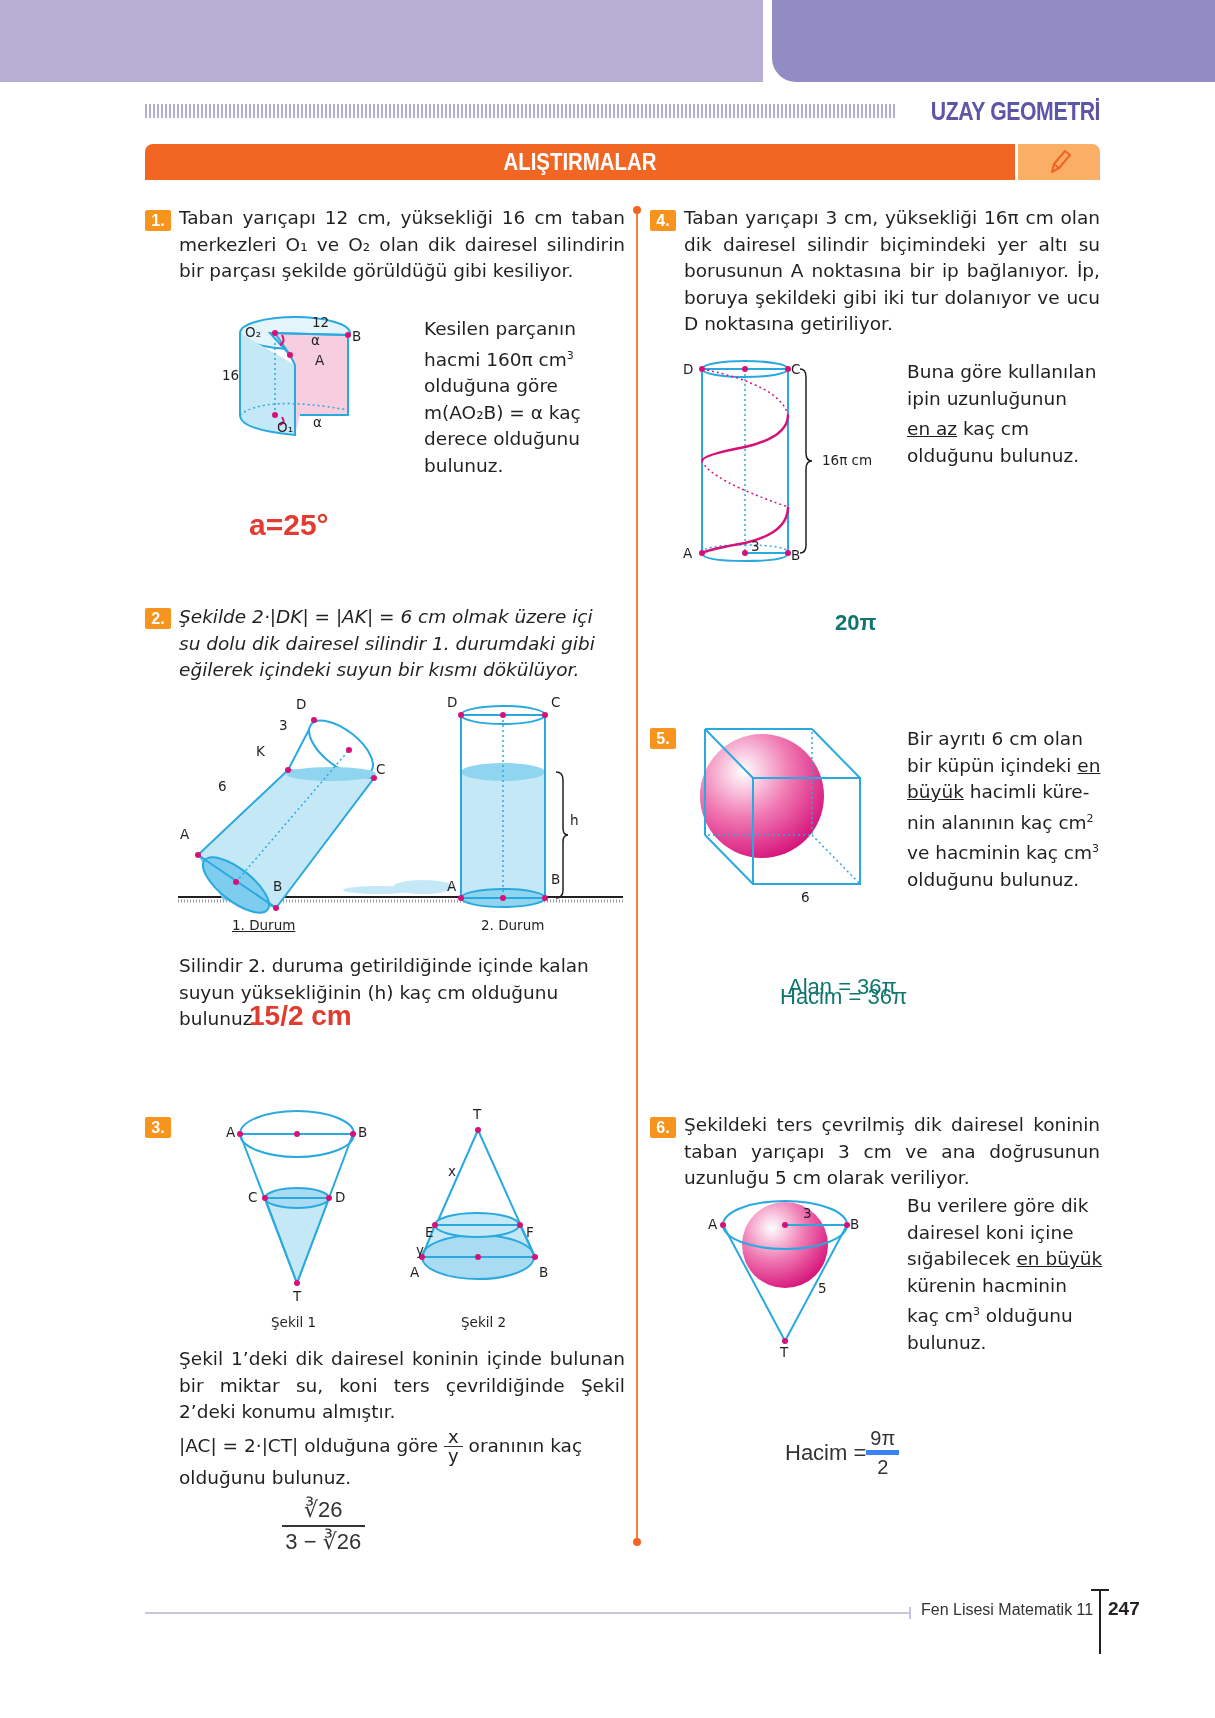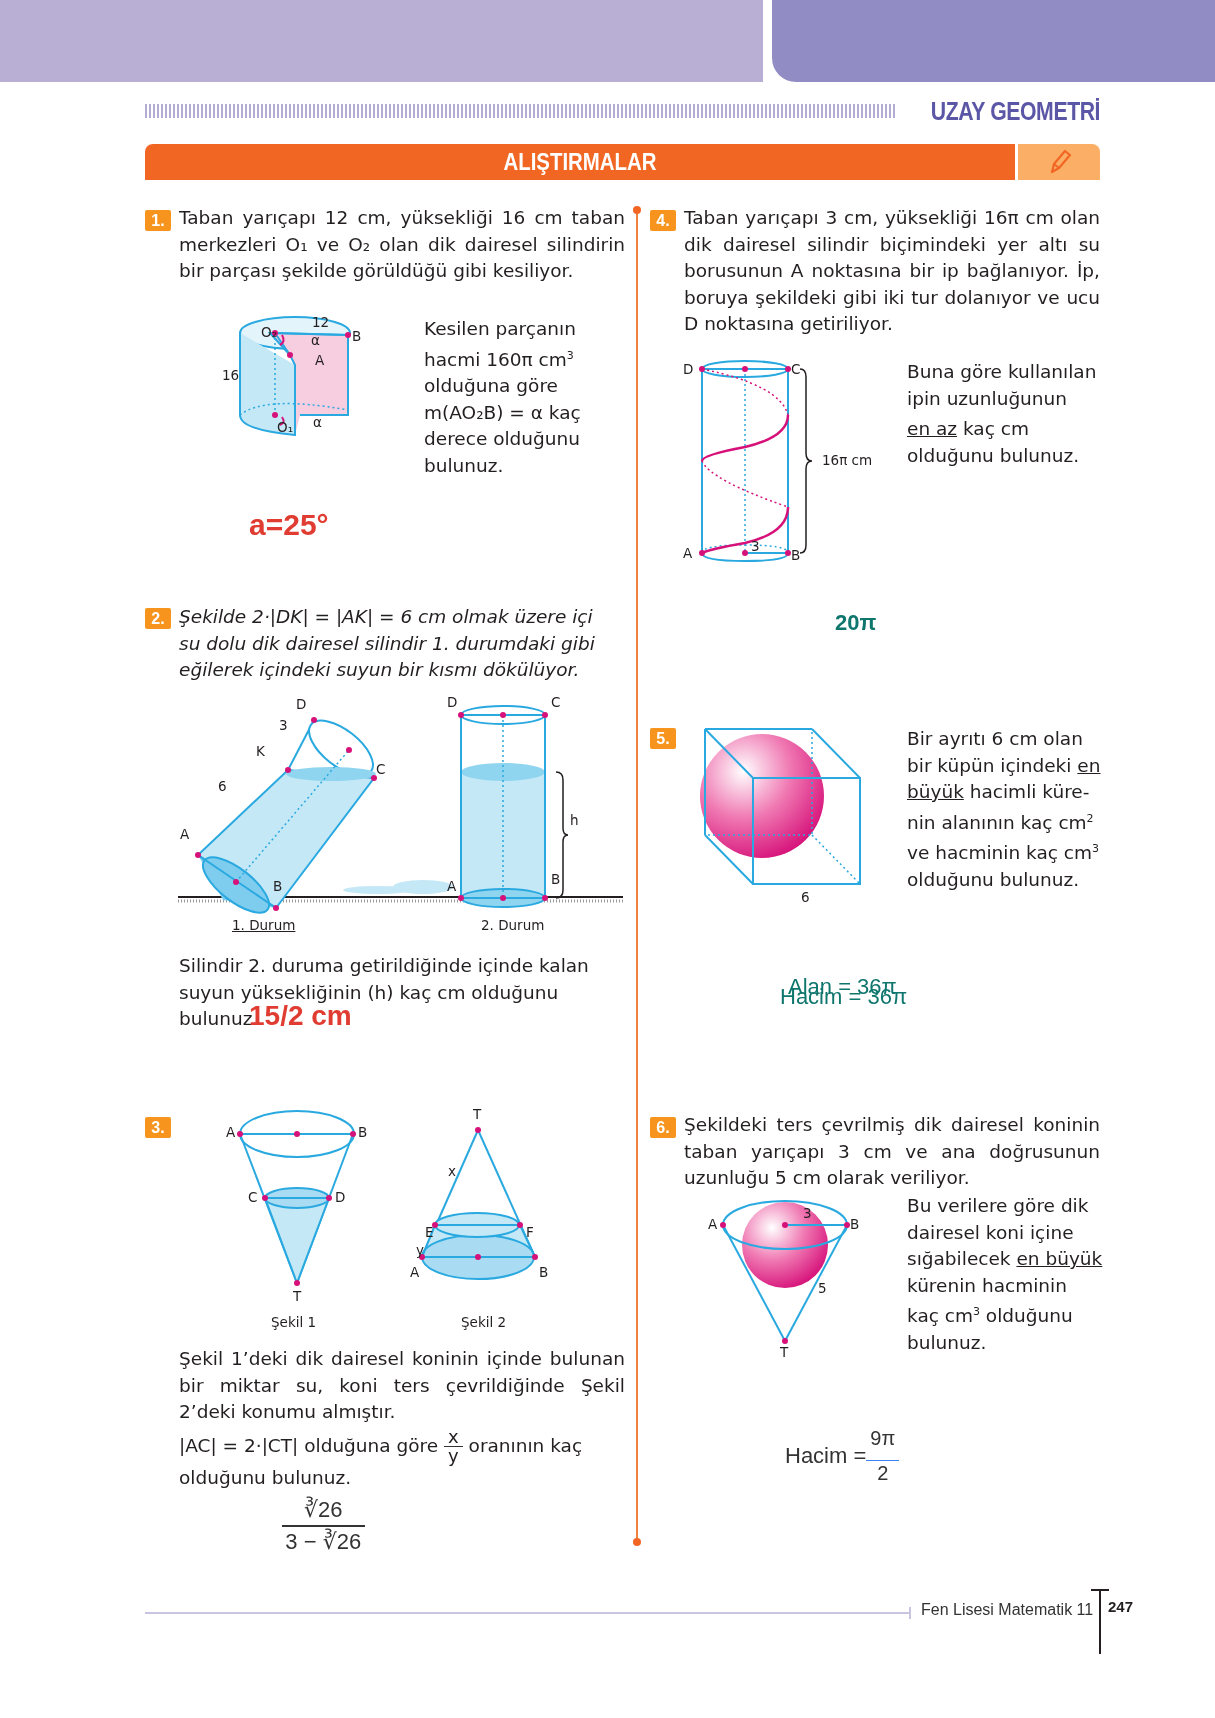--- a/index.html
+++ b/index.html
@@ -33,21 +33,21 @@
 
     svg { position: absolute; overflow: visible; }
     .frac { display: inline-flex; flex-direction: column; align-items: center; vertical-align: middle; font-size: 18px; line-height: 18px; }
     .frac .num { border-bottom: 2px solid #333; padding: 0 4px; }
 
     .footer-line { position: absolute; left: 145px; top: 1612px; width: 766px; height: 2px; background: #c9c4e0; }
     .footer-tick { position: absolute; left: 909px; top: 1607px; width: 2px; height: 12px; background: #c9c4e0; }
     .footer-text { position: absolute; left: 921px; top: 1601px; font-family: "Liberation Sans", sans-serif; font-size: 16px; color: #333; }
     .footer-vline { position: absolute; left: 1099px; top: 1589px; width: 2px; height: 65px; background: #231f20; }
     .footer-vcap { position: absolute; left: 1091px; top: 1589px; width: 18px; height: 2px; background: #231f20; }
-    .page-num { position: absolute; left: 1108px; top: 1598px; font-family: "Liberation Sans", sans-serif; font-weight: bold; font-size: 15px; color: #231f20; }
+    .page-num { position: absolute; left: 1108px; top: 1598px; font-family: "Liberation Sans", sans-serif; font-weight: bold; font-size: 19px; color: #231f20; }
   </style>
 </head>
 <body>
 
 <div class="hdr-left"></div>
 <div class="hdr-right"></div>
 
 <div class="title-row">
   <div class="ticks"></div>
   <div class="chapter">UZAY GEOMETRİ</div>
@@ -81,21 +81,21 @@
   <line x1="65" y1="28" x2="65" y2="110" stroke="#29a9e0" stroke-dasharray="2 3" stroke-width="1.5"></line>
   <line x1="65" y1="28" x2="138" y2="30" stroke="#29a9e0" stroke-width="2"></line>
   <line x1="65" y1="28" x2="80" y2="50" stroke="#29a9e0" stroke-width="2"></line>
   <circle cx="65" cy="28" r="3" fill="#d6127a"></circle>
   <circle cx="138" cy="30" r="3" fill="#d6127a"></circle>
   <circle cx="80" cy="50" r="3" fill="#d6127a"></circle>
   <circle cx="65" cy="110" r="3" fill="#d6127a"></circle>
   <path d="M72 30 Q76 37 70 40" fill="none" stroke="#d6127a" stroke-width="2"></path>
   <path d="M72 112 Q76 118 70 120" fill="none" stroke="#d6127a" stroke-width="2"></path>
 </svg>
-<div class="figlabel" style="left:245px; top:324px;margin-left:16px;">O₂</div>
+<div class="figlabel" style="left:245px; top:324px;">O₂</div>
 <div class="figlabel" style="left:312px; top:314px;">12</div>
 <div class="figlabel" style="left:352px; top:328px;">B</div>
 <div class="figlabel" style="left:311px; top:332px;">α</div>
 <div class="figlabel" style="left:315px; top:352px;">A</div>
 <div class="figlabel" style="left:222px; top:367px;">16</div>
 <div class="figlabel" style="left:277px; top:419px;">O₁</div>
 <div class="figlabel" style="left:313px; top:414px;">α</div>
 
 <div class="text" style="left:424px; top:316px; width:200px;">
   <div>Kesilen parçanın</div>
@@ -337,21 +337,21 @@
   <div>Bu verilere göre dik</div>
   <div>dairesel koni içine</div>
   <div><span>sığabilecek </span><span class="u">en büyük</span></div>
   <div>kürenin hacminin</div>
   <div><span>kaç cm</span><sup>3</sup><span> olduğunu</span></div>
   <div>bulunuz.</div>
 </div>
 <div style="position:absolute; left:785px; top:1428px; display:flex; align-items:center; font-family:'Liberation Sans',sans-serif; font-size:22px; color:#333;">
   <span style="margin-right:0;">Hacim =</span>
   <span style="display:inline-flex; flex-direction:column; align-items:center; font-size:20px; line-height:20px;">
-    <span style="border-bottom:1px solid #3b82f6; padding:0 4px 12px;">9π</span>
+    <span style="border-bottom:5px solid #3b82f6; padding:0 4px 2px;">9π</span>
     <span style="padding-top:2px;">2</span>
   </span>
 </div>
 
 <div class="footer-line"></div>
 <div class="footer-tick"></div>
 <div class="footer-text">Fen Lisesi Matematik 11</div>
 <div class="footer-vcap"></div>
 <div class="footer-vline"></div>
 <div class="page-num">247</div>

